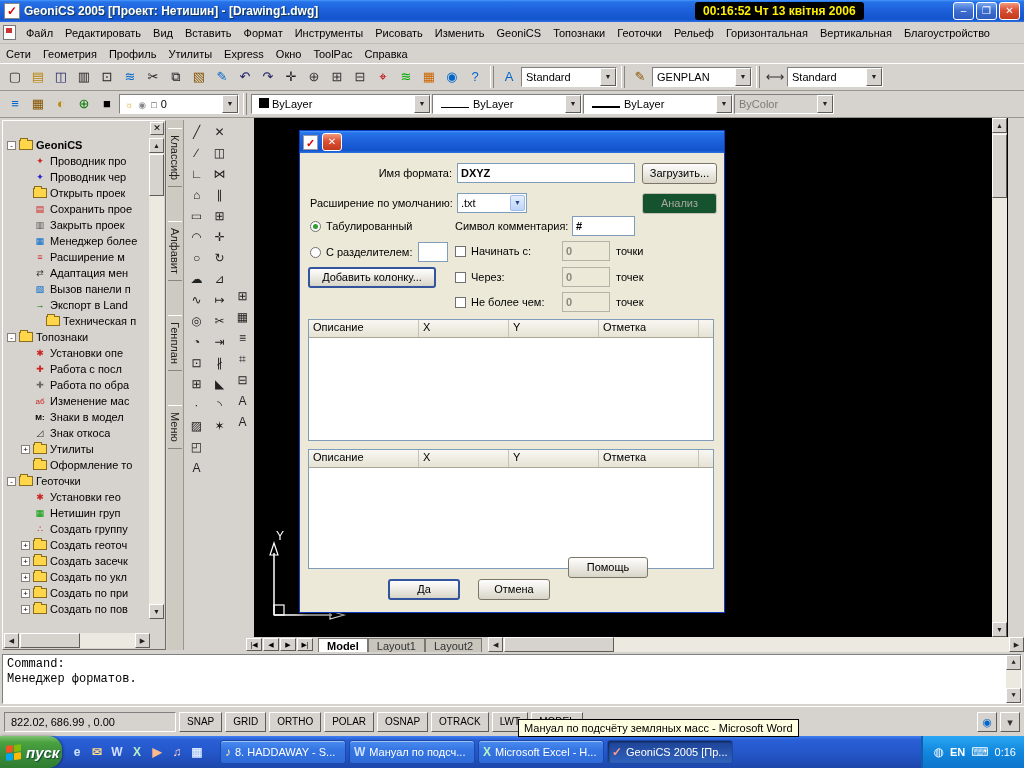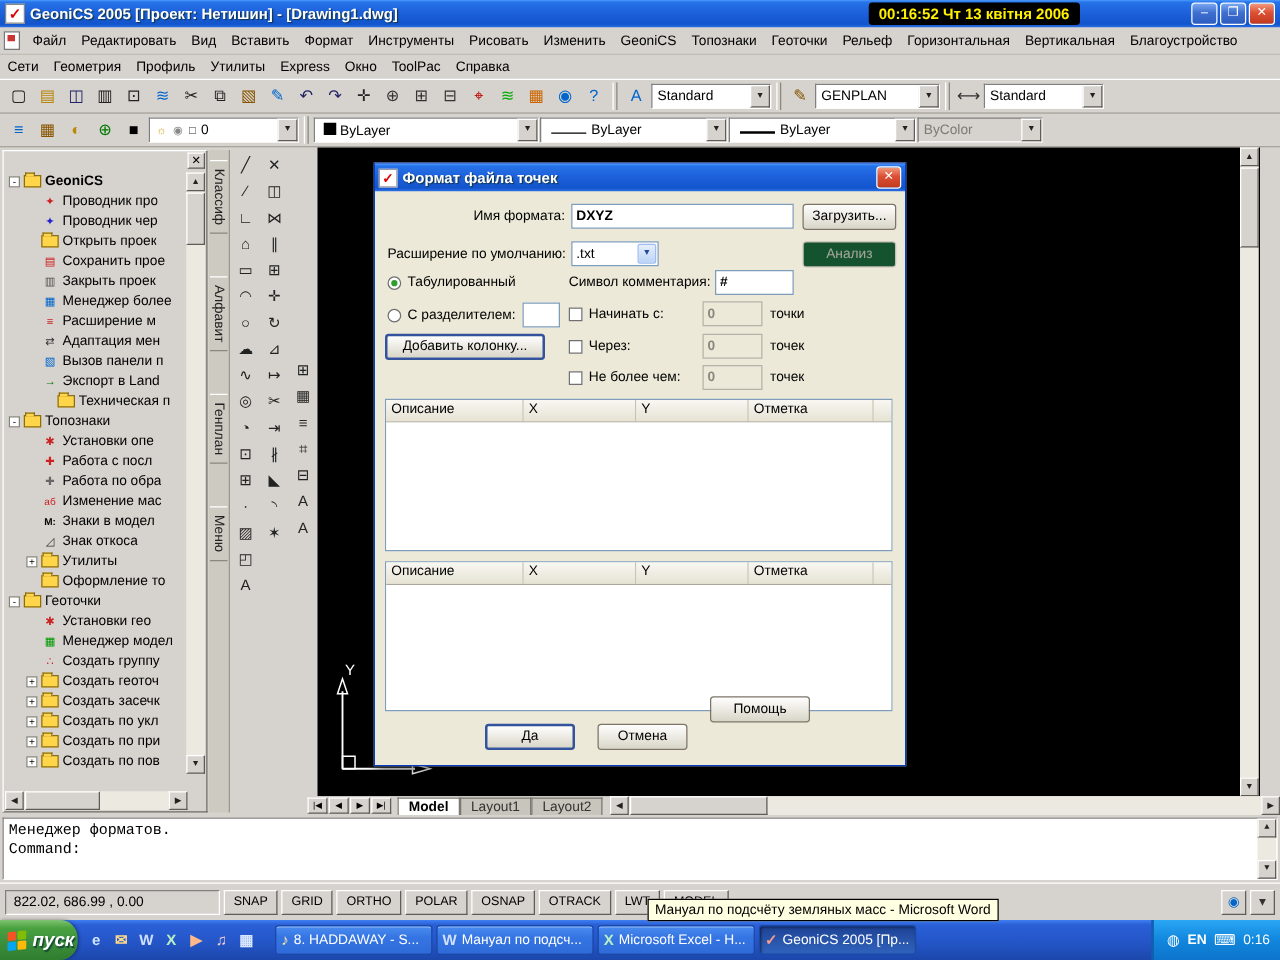--- a/index.html
+++ b/index.html
@@ -441,21 +441,21 @@
 
           <div class="trow" data-icon="gear-red" style="padding-left: 18px;">
             <span class="exp empty"></span>
             <span class="ticon"></span>
             <span class="tlabel">Установки гео</span>
           </div>
 
           <div class="trow" data-icon="manager2" style="padding-left: 18px;">
             <span class="exp empty"></span>
             <span class="ticon"></span>
-            <span class="tlabel">Менеджер модел</span>
+            <span class="tlabel">Нетишин груп</span>
           </div>
 
           <div class="trow" data-icon="points" style="padding-left: 18px;">
             <span class="exp empty"></span>
             <span class="ticon"></span>
             <span class="tlabel">Создать группу</span>
           </div>
 
           <div class="trow" data-icon="folder" style="padding-left: 18px;">
             <span class="exp">+</span>
@@ -592,21 +592,20 @@
         <div class="sb-btn" style="left:0;top:0">◀</div>
         <div class="sb-thumb" style="left:16px;top:0;height:15px;width:110px"></div>
         <div class="sb-btn" style="right:0;top:0">▶</div>
       </div>
     </div>
   </div>
 
   <div class="dialog">
     <div class="dlg-title">
       <span class="dlg-icon">✓</span>
-      <span class="dlg-title-text">Формат файла точек</span>
       <div class="dlg-close">✕</div>
     </div>
     <div class="dlg-body">
       <span class="lbl r" style="left:40px;top:14px;width:112px">Имя формата:</span>
       <input class="xinp" style="left: 157px; top: 10px; width: 178px;" value="DXYZ">
       <div class="xbtn" style="left:342px;top:10px;width:75px">Загрузить...</div>
 
       <span class="lbl r" style="left:10px;top:44px;width:142px">Расширение по умолчанию:</span>
       <div class="xcombo" style="left:157px;top:40px;width:70px">
         <span class="cval">.txt</span>
@@ -662,22 +661,22 @@
 
       <div class="xbtn def" style="left:88px;top:426px;width:72px">Да</div>
       <div class="xbtn" style="left:178px;top:426px;width:72px">Отмена</div>
       <div class="xbtn" style="left:268px;top:404px;width:80px">Помощь</div>
     </div>
   </div>
 
   <div class="command">
     <div class="cmd-inner">
       <div>
-        <div class="cmd-line">Менеджер форматов.</div>
-          <div class="cmd-line">Command:</div>
+        <div class="cmd-line">Command:</div>
+          <div class="cmd-line">Менеджер форматов.</div>
       </div>
       <div class="sb-v cmd-sbv">
         <div class="sb-btn" style="top:0">▲</div>
         <div class="sb-btn" style="bottom:0">▼</div>
       </div>
     </div>
   </div>
 
   <div class="statusbar">
     <div class="coords">822.02,  686.99 ,  0.00</div>

